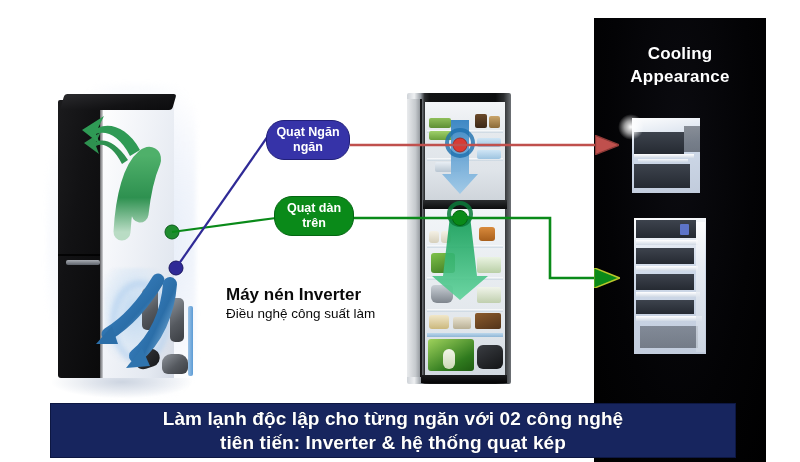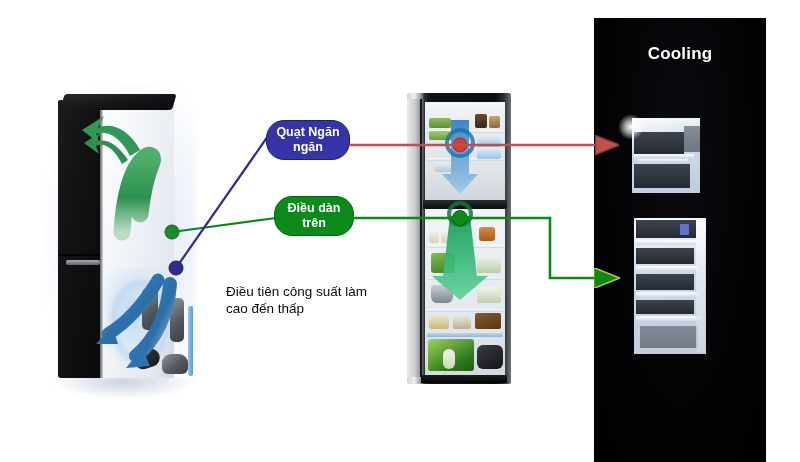--- a/index.html
+++ b/index.html
@@ -162,20 +162,21 @@
       <div class="food" style="left:18px;top:140px;width:12px;height:20px;background:linear-gradient(180deg,#f2f6e8,#cdd9b8);border-radius:6px;"></div>
       <div class="food" style="left:52px;top:136px;width:26px;height:24px;background:linear-gradient(150deg,#3a3d42,#131416);border-radius:6px;"></div>
     </div>
 
     <div class="mf-base"></div>
   </div>
 
   <div class="right-panel">
     <div class="rp-title">
       <div>Cooling</div>
+      <div>Appearance</div>
     </div>
 
     <div class="thermo t-top">
       <div class="t-glow"></div>
       <div class="t-dark" style="left:2px;top:14px;width:50px;height:22px;"></div>
       <div class="t-shelf" style="left:2px;top:36px;width:60px;height:4px;"></div>
       <div class="t-dark" style="left:2px;top:46px;width:56px;height:24px;"></div>
       <div class="t-shelf" style="left:6px;top:41px;width:50px;height:3px;opacity:.8;"></div>
       <div class="t-dark" style="left:52px;top:8px;width:16px;height:26px;opacity:.55;"></div>
     </div>
@@ -262,23 +263,27 @@
 
     <path d="M354,218 L550,218 L550,278 L617,278" fill="none" stroke="#0a8a19" stroke-width="2.6" marker-end="url(#mGreen)"></path>
   </svg>
 
   <div class="callout callout-blue">
     <div>Quạt Ngăn</div>
     <div>ngăn</div>
   </div>
 
   <div class="callout callout-green">
-    <div>Điều dàn</div>
+    <div>Quạt dàn</div>
     <div>trên</div>
   </div>
 
   <div class="center-text">
-    <div class="ct-body">Điều tiên công suất làm</div>
-    <div class="ct-body">cao đến thấp</div>
-  </div>
-
+    <div class="ct-title">Máy nén Inverter</div>
+    <div class="ct-body">Điều nghệ công suất làm</div>
+  </div>
+
+  <div class="banner">
+    <div class="banner-line">Làm lạnh độc lập cho từng ngăn với 02 công nghệ</div>
+    <div class="banner-line">tiên tiến: Inverter &amp; hệ thống quạt kép</div>
+  </div>
 
 </div>
 
 </body></html>

